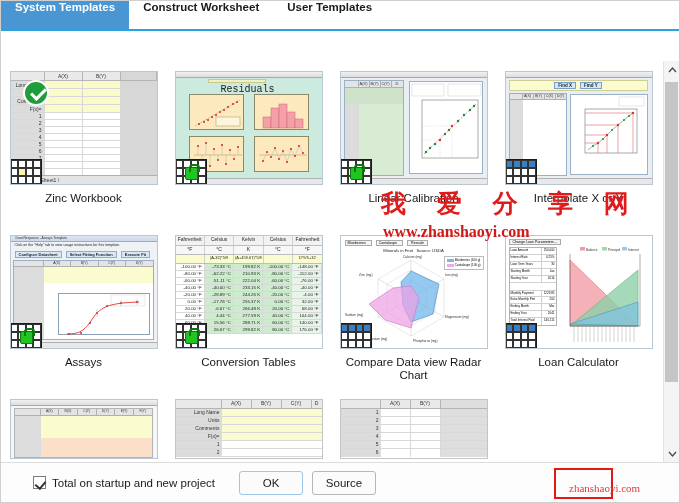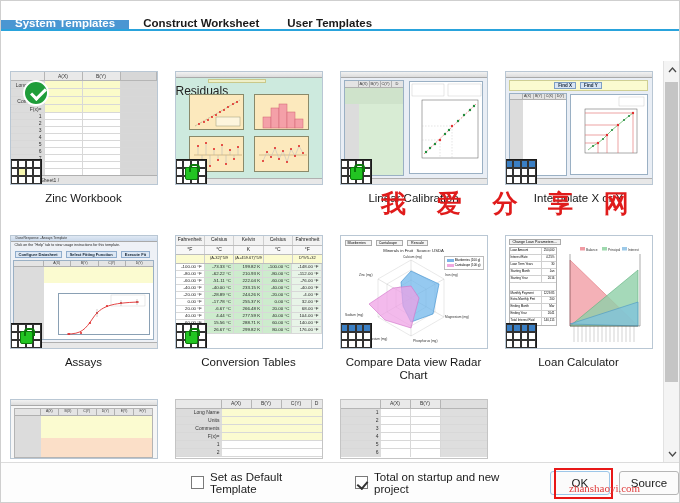--- a/index.html
+++ b/index.html
@@ -31,23 +31,23 @@
     width:40px; height:28px; display:flex; align-items:center; justify-content:center;
     color:#4a4a4a;
   }
   .win-btn svg { display:block; }
   
   .tabbar {
     height:30px; display:flex; align-items:stretch;
     background:#ffffff; border-bottom:2px solid #29a3dc;
   }
   .tab {
-    display:flex; align-items:flex-end; justify-content:center;
+    display:flex; align-items:flex-start; justify-content:center;
     font-size:11.5px; font-weight:bold; color:#1a1a1a;
-    padding:0 14px; min-width:110px;margin-top:19px;
+    padding:0 14px; min-width:110px;
   }
   .tab.active { background:#4a96d2; color:#ffffff; }
   
   .content {
     position:absolute; left:0; top:60px; right:0; bottom:40px;
     background:#ffffff; overflow:hidden;
   }
   .grid-wrap {
     position:absolute; left:0; top:0; right:16px; bottom:0;
     background:#ffffff; overflow:hidden; padding:8px 0 0 0;
@@ -294,21 +294,21 @@
             </div>
           </div>
           <div class="caption">Zinc Workbook</div>
         </div>
 
         <div class="cell">
           <div class="thumb">
             <div style="position:absolute;inset:0;background:#cdeade">
               <div style="position:absolute;left:0;top:0;right:0;height:6px;background:linear-gradient(#f2f2f2,#dcdcdc);border-bottom:1px solid #a9a9a9"></div>
               <div style="position:absolute;left:32px;top:7px;width:58px;height:4px;background:#efefc8;border:1px solid #c9c98a"></div>
-              <div style="position:absolute;left:0;top:12px;right:2px;font-size:12px;color:#222;font-family:Liberation Sans, sans-serif">Residuals</div>
+              <div style="position:absolute;left:0;top:12px;right:2px;text-align:center;font-size:10px;color:#222;font-family:Liberation Mono, monospace">Residuals</div>
 
               <div style="position:absolute;left:13px;top:22px;width:55px;height:36px;background:#fce9bd;border:1px solid #8a8a6a">
                 <svg width="55" height="36" style="display:block">
                   <line x1="5" y1="31" x2="50" y2="5" stroke="#9a9a7a" stroke-width="0.6" stroke-dasharray="2,1"></line>
                   <g fill="#e02020">
                     <circle cx="9" cy="29" r="1"></circle>
                       <circle cx="14" cy="27" r="1"></circle>
                       <circle cx="18" cy="25" r="1"></circle>
                     <circle cx="22" cy="22" r="1"></circle>
                       <circle cx="26" cy="20" r="1"></circle>
@@ -1005,33 +1005,30 @@
       </div>
       <div class="arrow" style="position:absolute;bottom:0">
         <svg width="9" height="6">
             <polyline points="1,1 4.5,5 8,1" fill="none" stroke="#4a4a4a" stroke-width="1.3"></polyline>
           </svg>
       </div>
     </div>
   </div>
 
   <div class="footer">
-    <div class="chk" style="margin-left:190px">
-      <span class="box"></span>
-      <span>Set as Default Template</span>
-    </div>
     <div class="chk" style="margin-left:32px">
       <span class="box checked"></span>
       <span>Total on startup and new project</span>
     </div>
     <div class="btn primary" style="margin-left:24px">
       <span>OK</span>
     </div>
     <div class="btn" style="margin-left:9px">
       <span>Source</span>
     </div>
   </div>
 
   <div class="redbox"></div>
 
   <div class="wm wm-cn">我 爱 分 享 网</div>
+  <div class="wm wm-url">www.zhanshaoyi.com</div>
   <div class="wm wm-small">zhanshaoyi.com</div>
 </div>
 
 </body></html>

